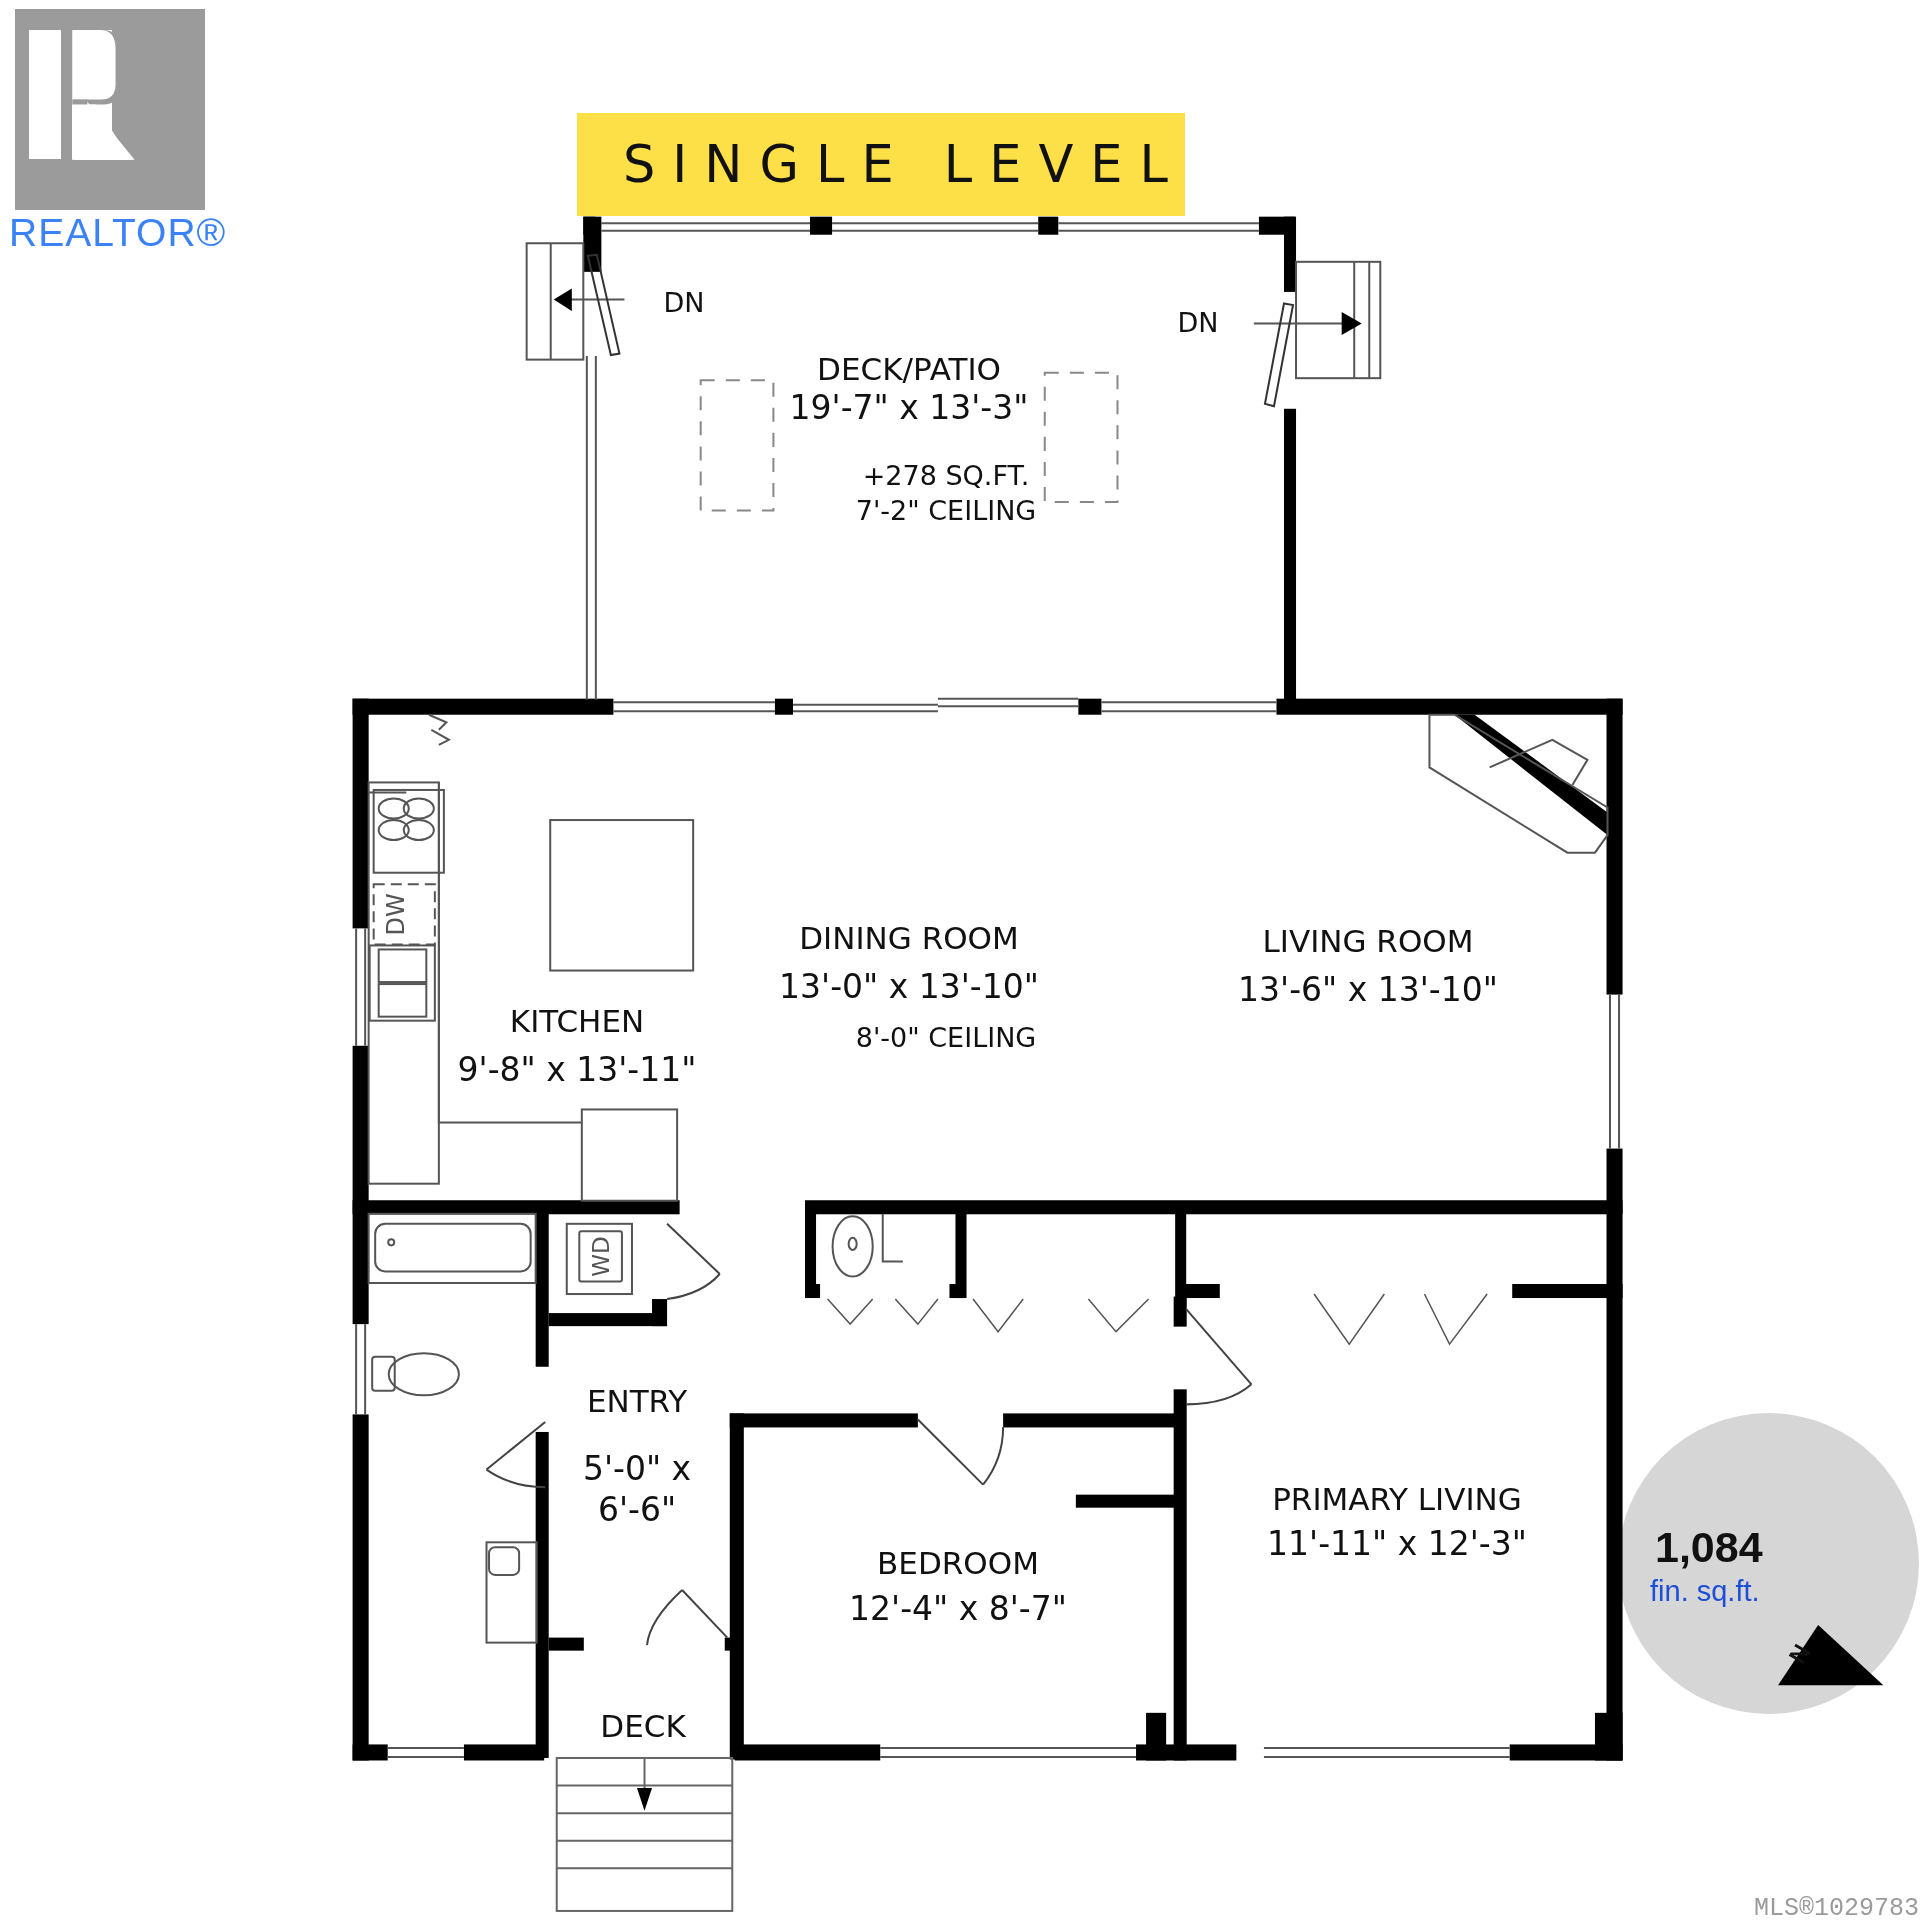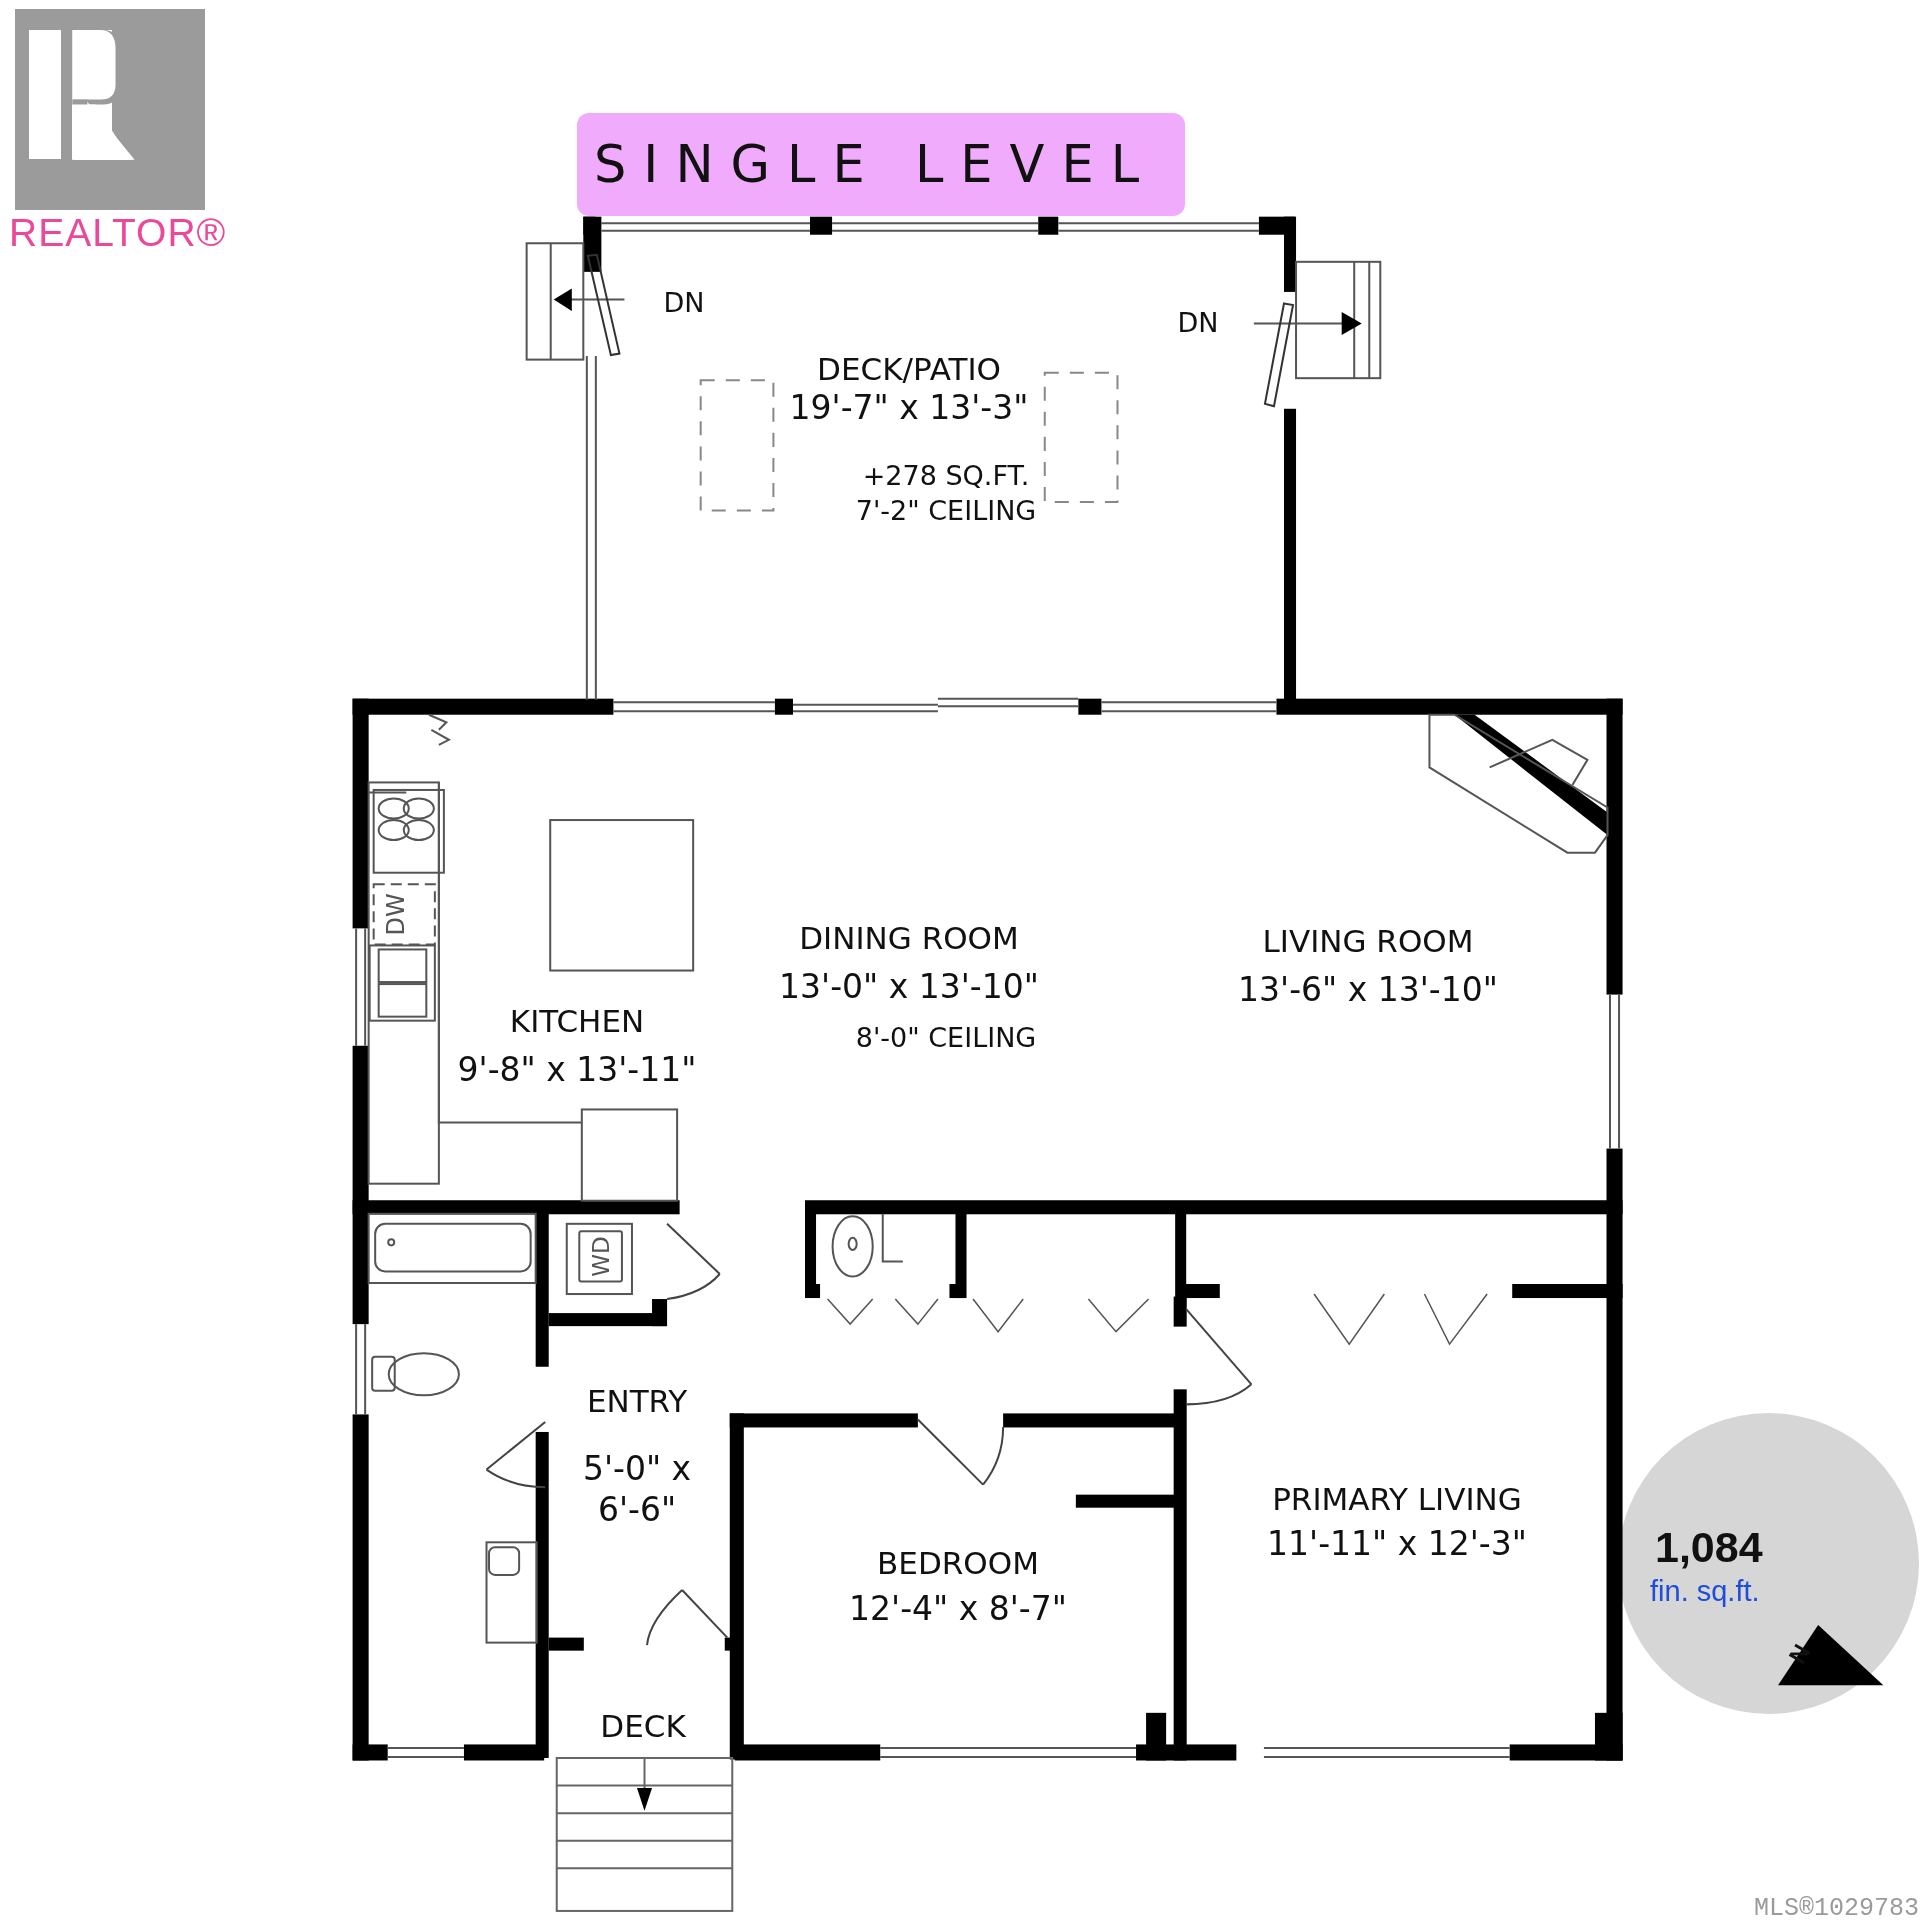--- a/index.html
+++ b/index.html
@@ -9,23 +9,23 @@
   .lbl { position: absolute; color: #111; text-align: center; white-space: nowrap;
          font-family: "DejaVu Sans", sans-serif; transform: translateX(-50%); line-height: 1.15; }
   .room-name { font-size: 31px; letter-spacing: 0px; }
   .room-dim  { font-size: 33px; }
   .room-sub  { font-size: 27px; margin-left: 37px; }
   .dn { font-size: 27px; }
   #logo { position: absolute; left: 15px; top: 9px; width: 190px; height: 201px; background: #9b9b9b; }
   #logo .bar1 { position: absolute; left: 13.5px; top: 21px; width: 32px; height: 129px; background: #fff; }
   #logo .bar2 { position: absolute; left: 57px; top: 21px; width: 40px; height: 129px; background: #fff; }
   #logo-text { position: absolute; left: 9px; top: 211px; font-family: "Liberation Sans", sans-serif;
-               font-size: 39px; color: #ec4899; letter-spacing: 1px; }
-  #banner { position: absolute; left: 577px; top: 113px; width: 608px; height: 103px; background: #f0abfc;
-            display: flex; align-items: center; justify-content: flex-start; border-radius: 12px; }
+               font-size: 39px; color: #3b82f6; letter-spacing: 1px; }
+  #banner { position: absolute; left: 577px; top: 113px; width: 608px; height: 103px; background: #fde047;
+            display: flex; align-items: center; justify-content: flex-end; }
   #banner span { font-family: "DejaVu Sans", sans-serif; font-size: 51px; letter-spacing: 17px; color: #111; padding-left: 17px; }
   #sqft-circle { position: absolute; left: 1618px; top: 1413px; width: 301px; height: 301px; border-radius: 50%; background: #d6d6d6; }
   #sqft-num { position: absolute; left: 1655px; top: 1523px; font-family: "Liberation Sans", sans-serif; font-weight: bold; font-size: 43px; color: #111; }
   #sqft-unit { position: absolute; left: 1650px; top: 1575px; font-family: Liberation Sans, sans-serif; font-size: 29px; color: #1d4ed8; }
   #north-n { position: absolute; left: 1791px; top: 1640px; font-family: "Liberation Sans", sans-serif; font-weight: bold; font-size: 24px; transform: rotate(-60deg); color: #111; }
   #mls { position: absolute; right: 7px; bottom: 3px; font-family: Liberation Mono, monospace; font-size: 25px; color: #9a9a9a; }
 </style>
 </head>
 <body>
 

